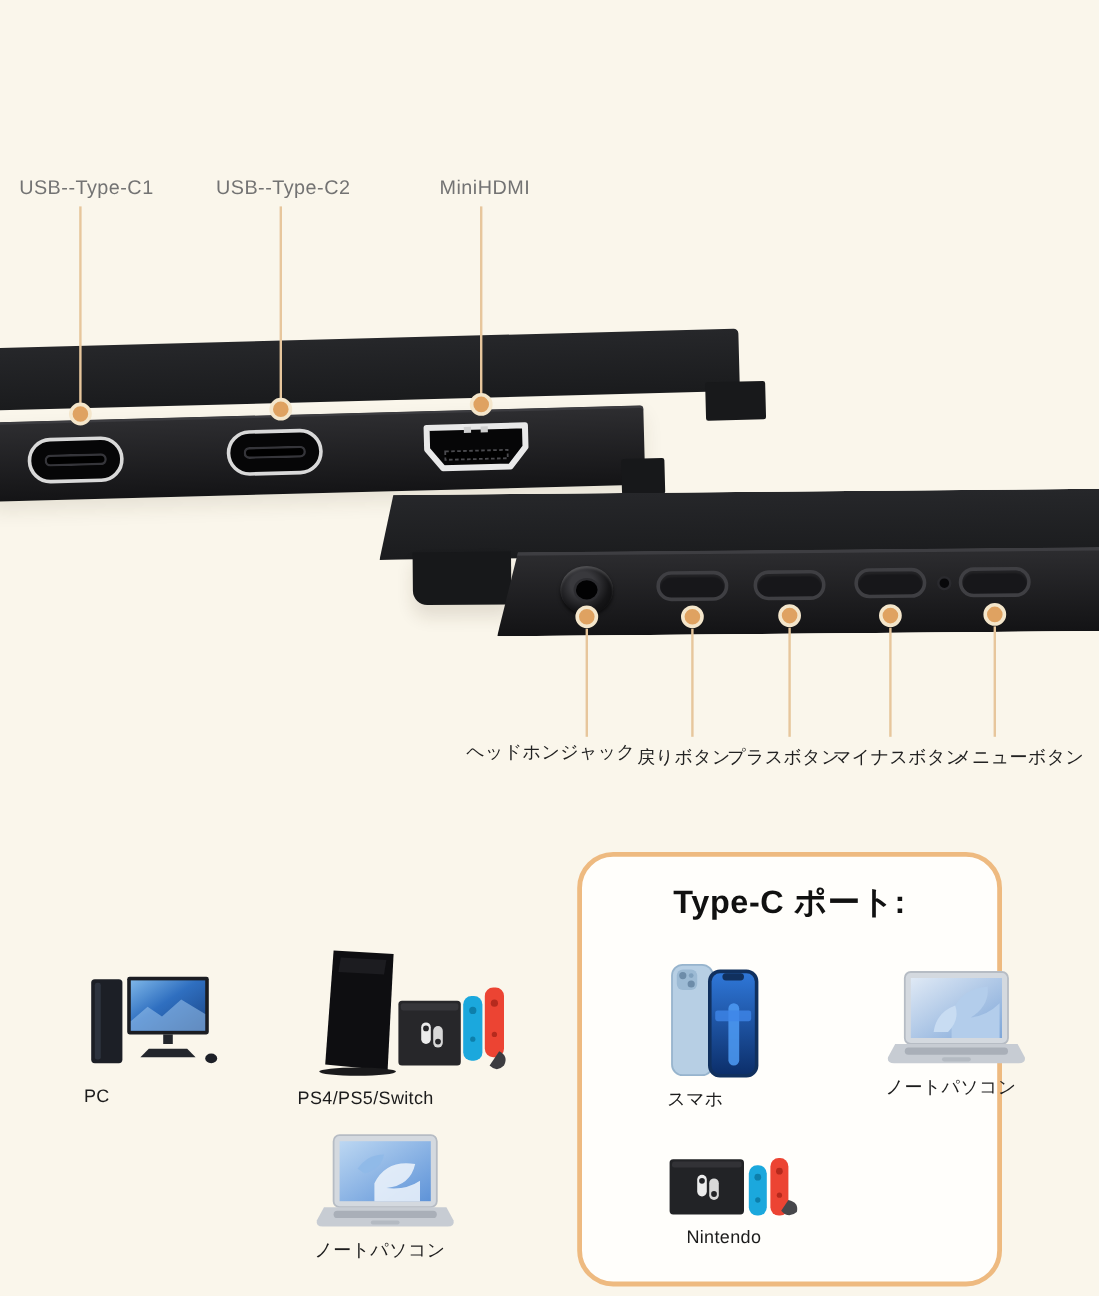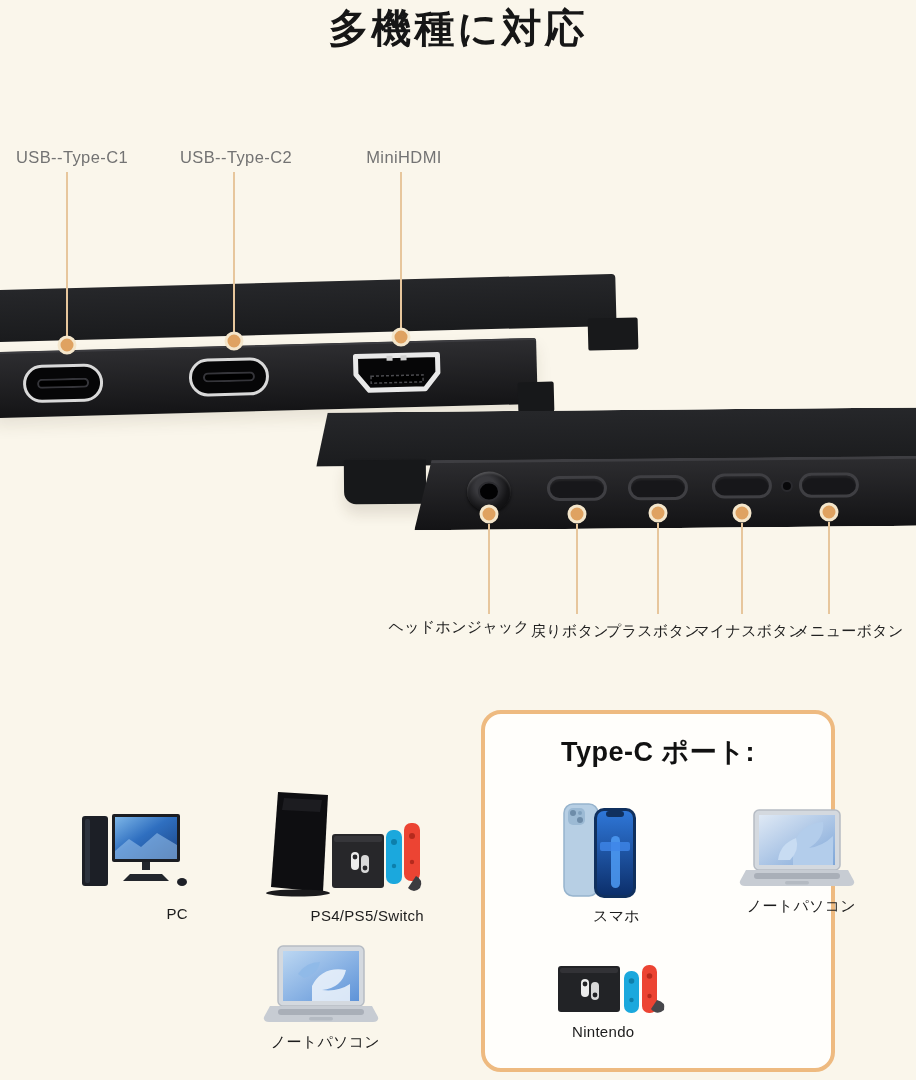--- a/index.html
+++ b/index.html
@@ -109,40 +109,39 @@
   .led{
     position:absolute;width:8px;height:8px;border-radius:50%;
     background:#08080a;box-shadow:0 0 0 2px #2a2a2e;
   }
   
   .compat-box{
     position:absolute;top:710px;height:362px;background:#fffefb;
     border:4px solid #eeba80;border-radius:30px;box-sizing:border-box;
   }
   .box-left{left:33px;width:419px;}
-  .box-right{left:481px;width:354px;border-radius:20px;}
+  .box-right{left:481px;width:354px;}
   .box-title{
     margin:20px 0 0 0;text-align:center;
     font-size:27px;font-weight:600;color:#111;letter-spacing:.5px;
   }
-  .cell{position:absolute;display:flex;flex-direction:column;align-items:flex-end;}
+  .cell{position:absolute;display:flex;flex-direction:column;align-items:flex-start;}
   .cell-icon{display:block;}
   .cell-label{
     margin-top:7px;font-size:15px;color:#1c1c1c;letter-spacing:.3px;
     text-align:center;white-space:nowrap;
   }
   .cell-nintendo{align-items:flex-start;}
   .cell-nintendo .cell-label{margin-left:18px;}
 </style>
 </head>
 <body>
 
 <div class="canvas">
 
-  <h1 class="page-title">多機種に対応</h1>
 
   <span class="plabel" style="left:72px;top:148px">USB--Type-C1</span>
   <span class="plabel" style="left:236px;top:148px">USB--Type-C2</span>
   <span class="plabel" style="left:404px;top:148px">MiniHDMI</span>
 
   <div class="leader" style="left:67px;top:172px;height:164px"></div>
   <div class="leader" style="left:234px;top:172px;height:160px"></div>
   <div class="leader" style="left:401px;top:172px;height:156px"></div>
 
   <div class="slab m1-back"></div>

